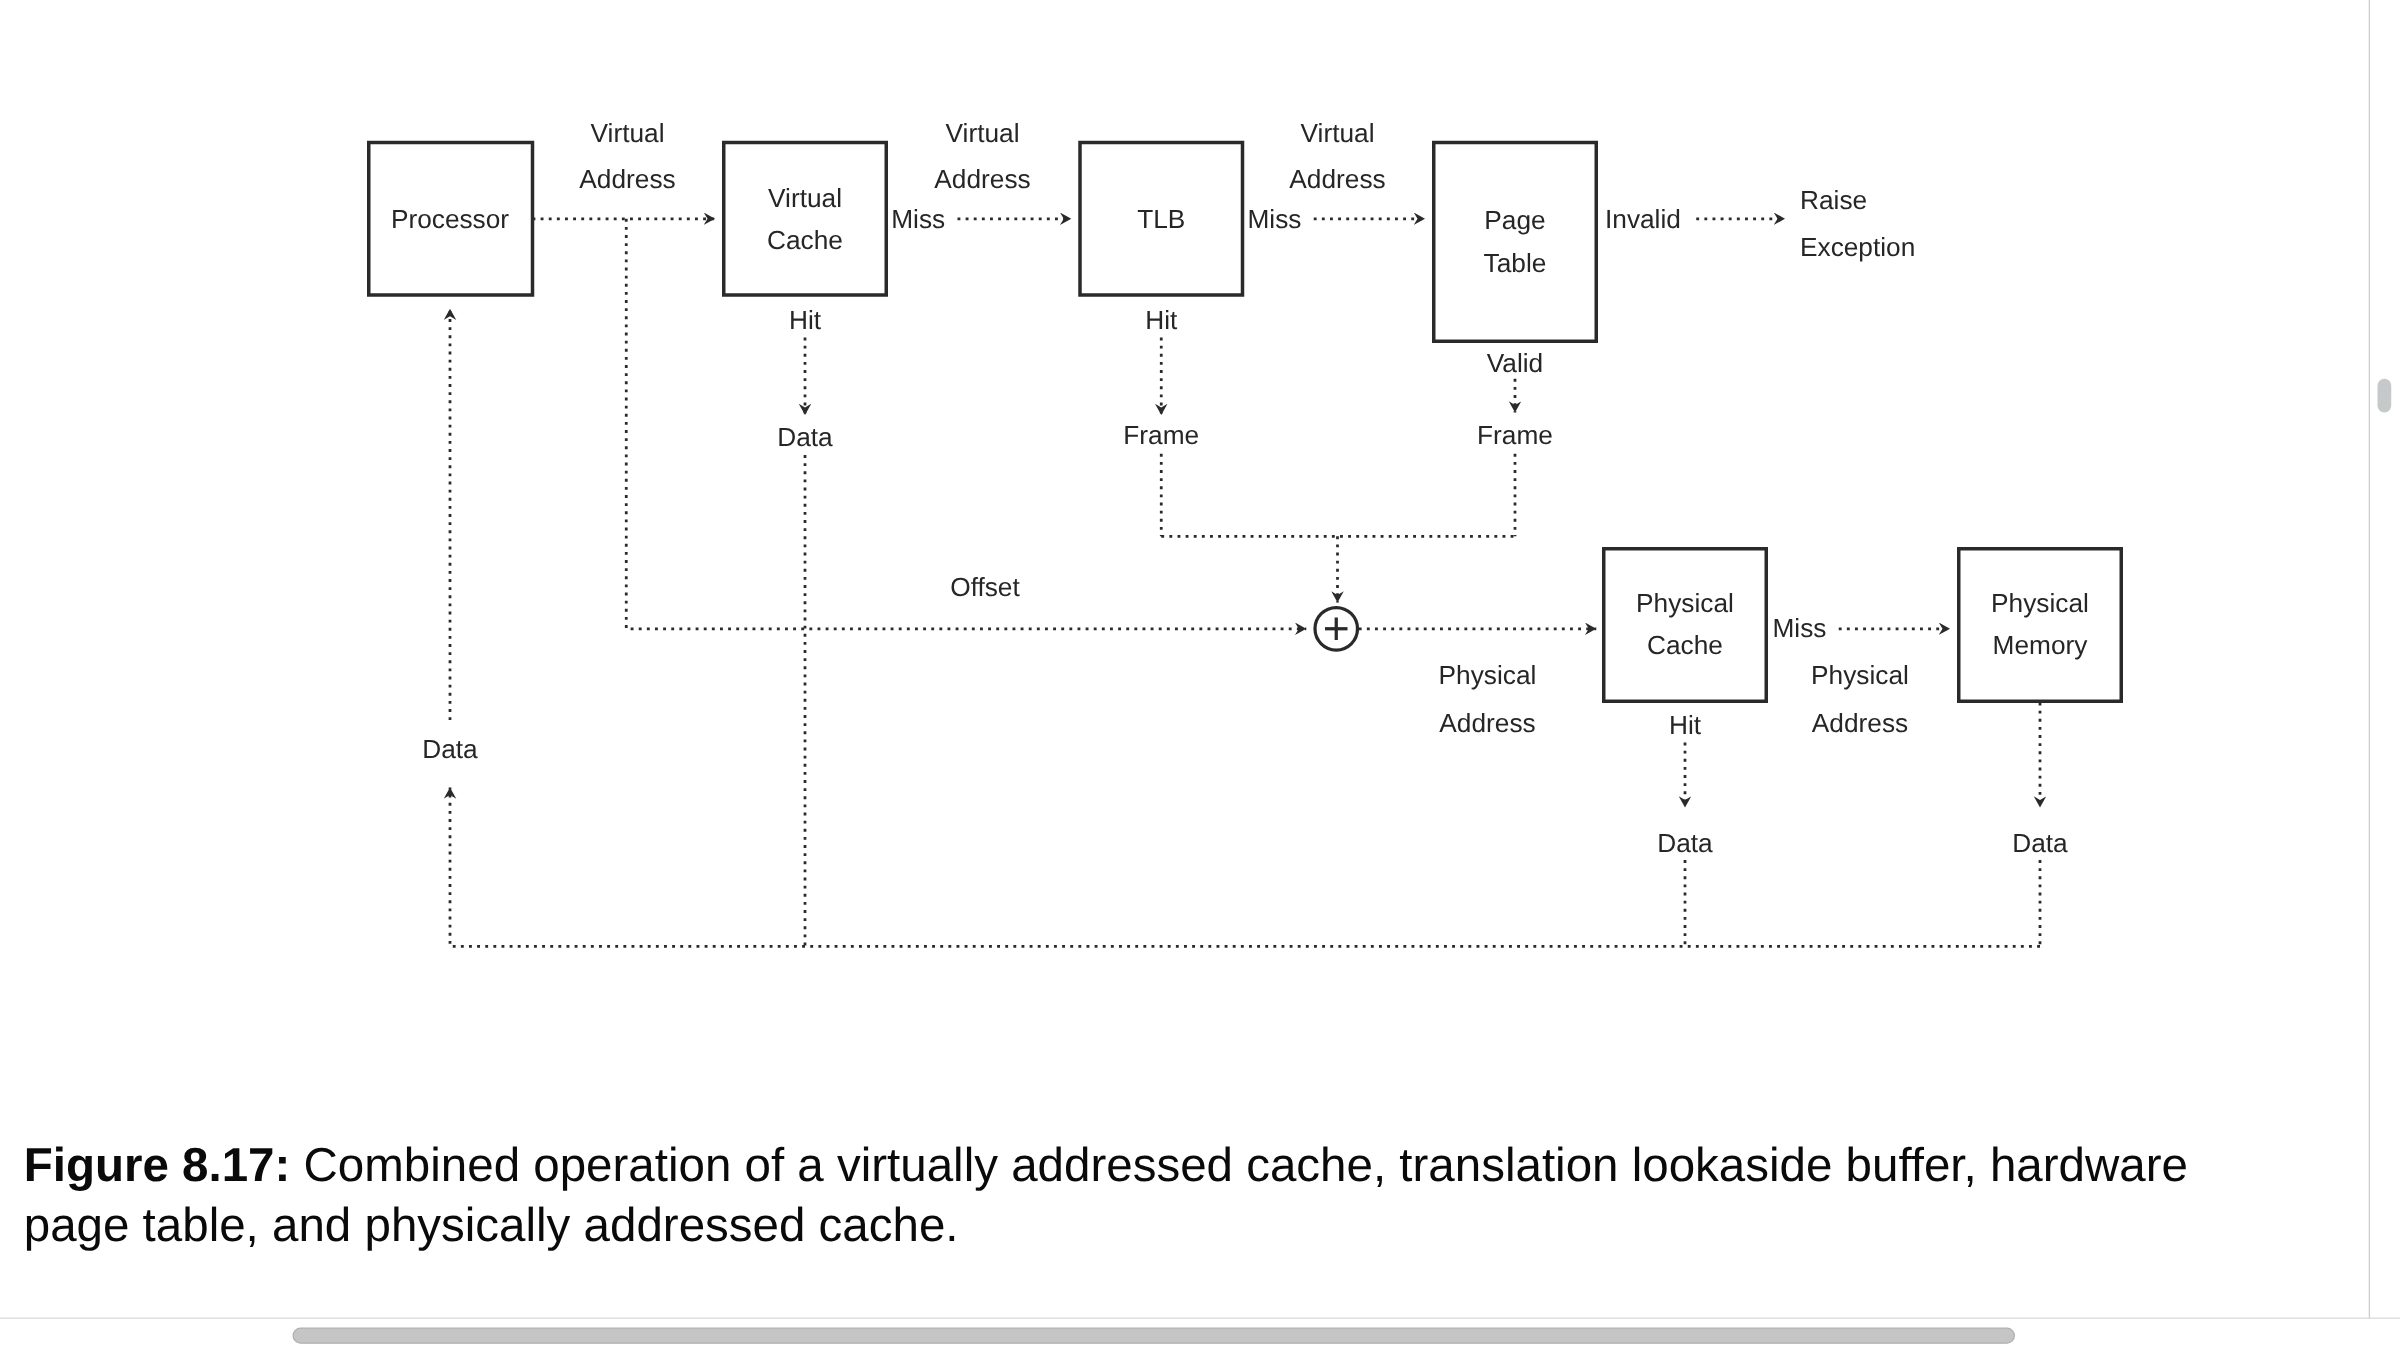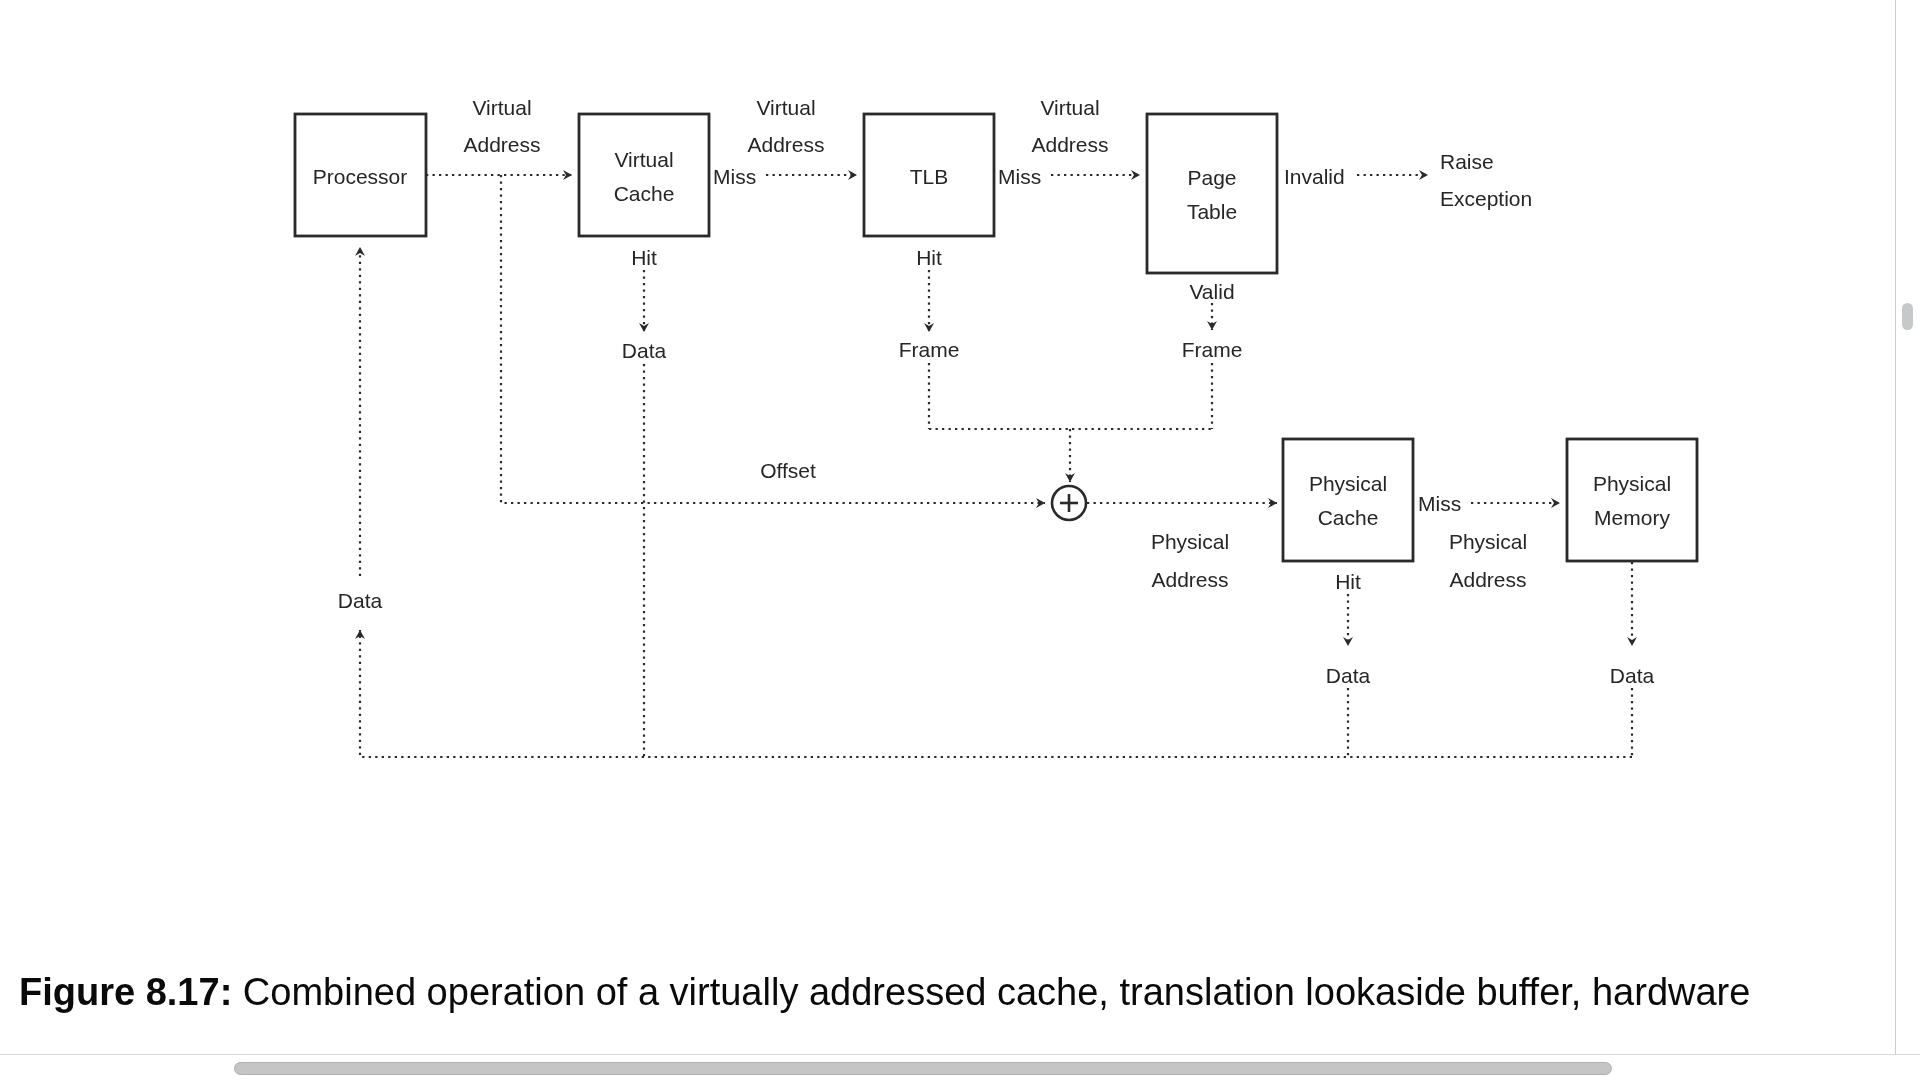--- a/index.html
+++ b/index.html
@@ -15,21 +15,21 @@
   svg.diagram text {
     font-family: "Liberation Sans", sans-serif;
     font-size: 21px;
     font-weight: 500;
     fill: #262626;
   }
   svg.diagram .boxlabel { font-size: 21px; }
   .caption {
     position: absolute;
     left: 19px;
-    top: 968px;
+    top: 909px;
     width: 1890px;
     font-size: 38px;
     line-height: 48px;
     color: #0a0a0a;
     letter-spacing: 0px;
   }
   .caption .cap-bold { font-weight: bold; }
   .content-right-border {
     position: absolute;
     left: 1895px; top: 0; width: 1px; height: 1055px;
@@ -171,20 +171,21 @@
 
     <text x="1348" y="581" text-anchor="middle" dominant-baseline="central">Hit</text>
     <text x="1348" y="675" text-anchor="middle" dominant-baseline="central">Data</text>
     <text x="1632" y="675" text-anchor="middle" dominant-baseline="central">Data</text>
 
     <text x="360" y="600" text-anchor="middle" dominant-baseline="central">Data</text>
   </svg>
 
   <div class="caption">
     <div><span class="cap-bold">Figure 8.17:</span><span> Combined operation of a virtually addressed cache, translation lookaside buffer, hardware</span></div>
+    <div><span>page table, and physically addressed cache.</span></div>
   </div>
 
   <div class="content-right-border"></div>
   <div class="v-scroll-thumb"></div>
   <div class="bottom-separator"></div>
   <div class="h-scroll-thumb"></div>
 
 </div>
 
 </body></html>

